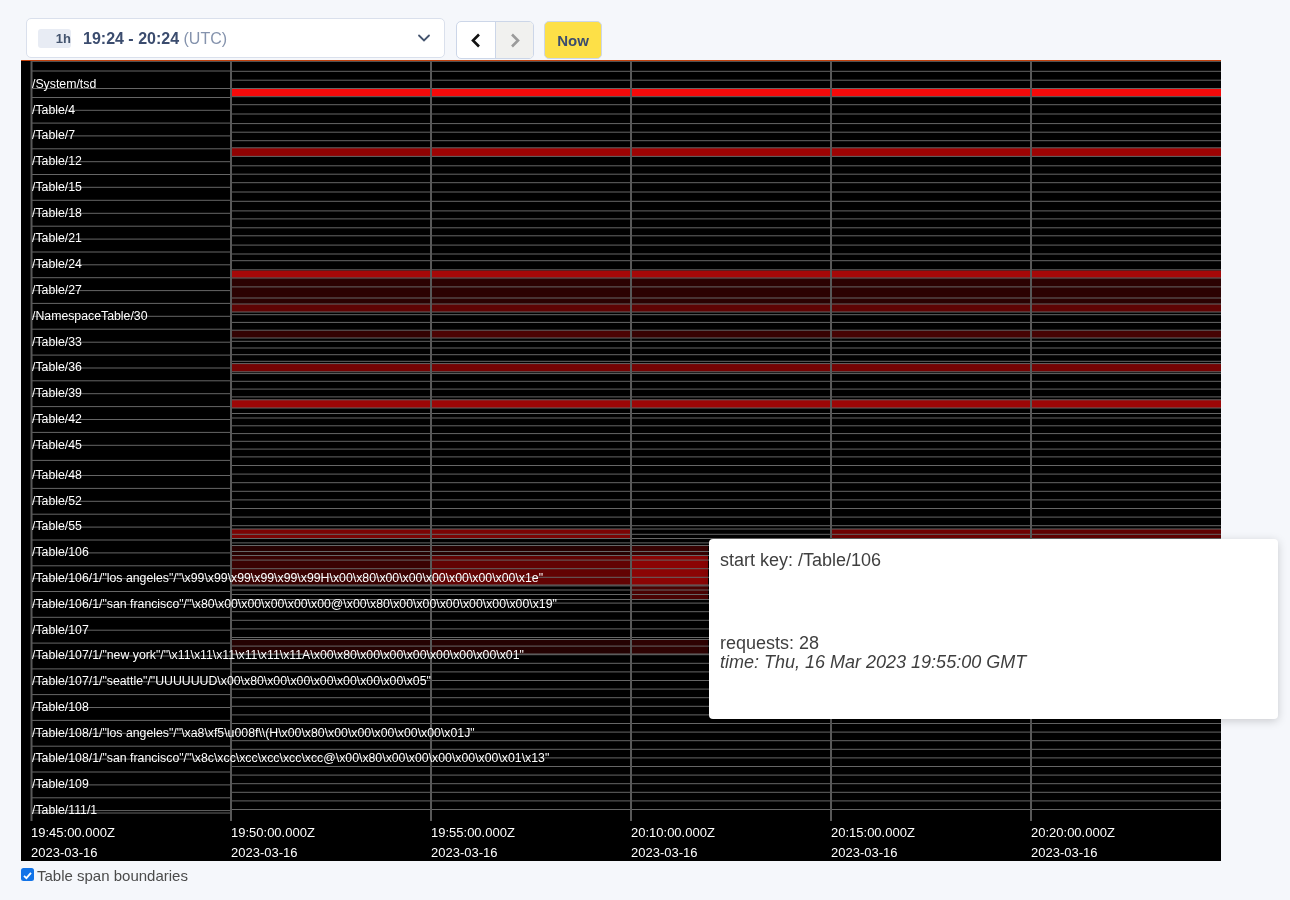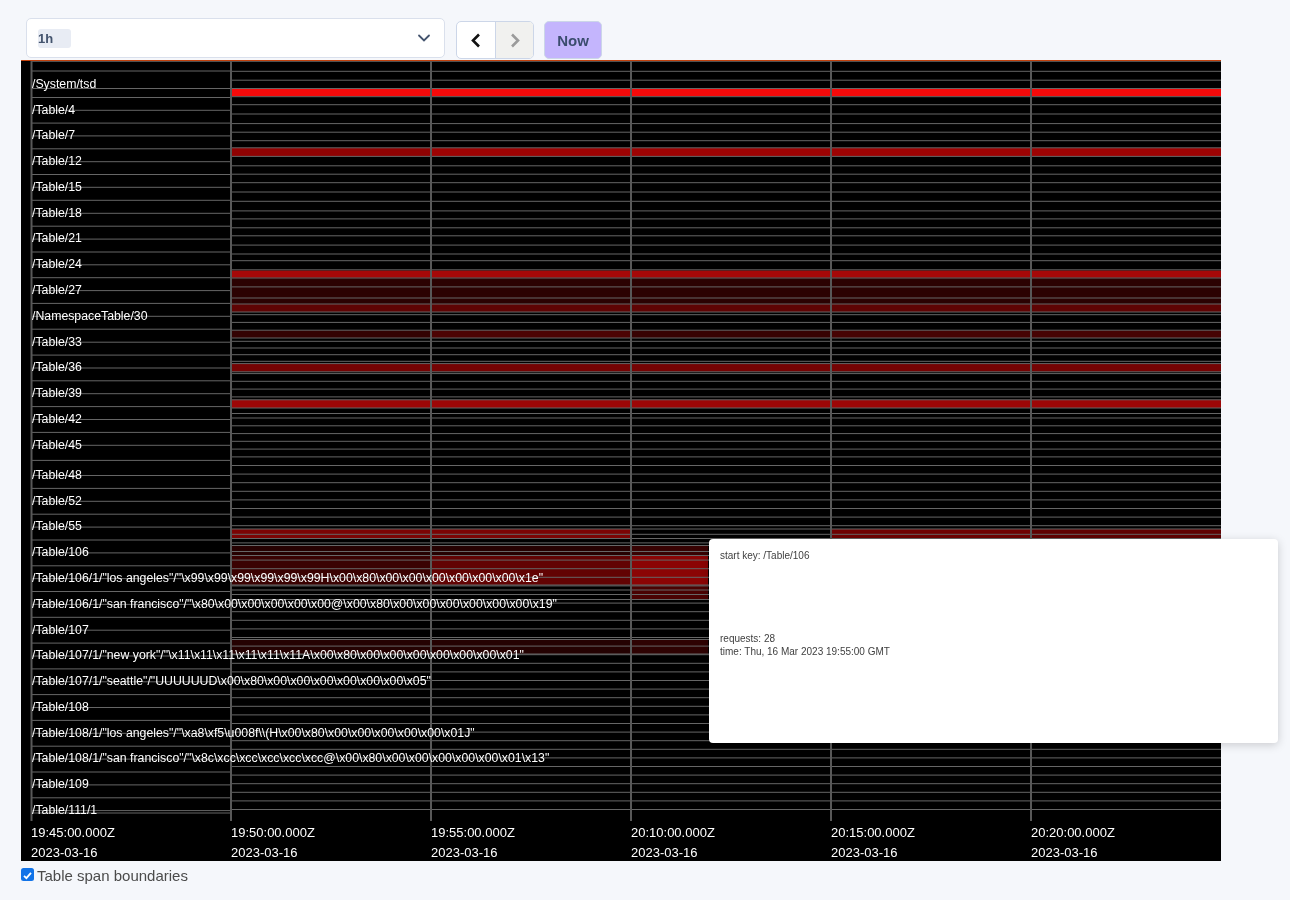--- a/index.html
+++ b/index.html
@@ -3,36 +3,37 @@
 <meta charset="utf-8">
 <style>
   * { margin:0; padding:0; box-sizing:border-box; }
   html,body { width:1290px; height:900px; background:#f5f7fb; font-family:"Liberation Sans", sans-serif; overflow:hidden; }
   .abs { position:absolute; }
 </style>
 </head>
 <body>
 
 <div class="abs" style="left:26px;top:18px;width:419px;height:40px;background:#fff;border:1px solid #dae0ec;border-radius:5px;">
-  <div class="abs" style="left:11px;top:10px;width:33px;height:19px;background:#e8ecf4;border-radius:3px;text-align:left;font-size:13px;font-weight:bold;color:#44546e;line-height:19px;">1h</div>
+  <div class="abs" style="left:11px;top:10px;width:33px;height:19px;background:#e8ecf4;border-radius:3px;text-align:right;font-size:13px;font-weight:bold;color:#44546e;line-height:19px;">1h</div>
+  <div class="abs" style="left:56px;top:0;height:38px;line-height:39px;font-size:16px;color:#3b4c6e;"><b>19:24 - 20:24</b> <span style="color:#8593ad">(UTC)</span></div>
   <svg class="abs" style="left:390px;top:14px" width="14" height="10" viewBox="0 0 14 10">
       <path d="M2 2.5 L7 7.5 L12 2.5" stroke="#44546e" stroke-width="1.8" fill="none" stroke-linecap="round"></path>
     </svg>
 </div>
 <div class="abs" style="left:456px;top:21px;width:78px;height:38px;border:1px solid #ccd6e8;border-radius:5px;background:#fff;overflow:hidden;">
   <div class="abs" style="left:38px;top:0;width:1px;height:38px;background:#ccd6e8;"></div>
   <div class="abs" style="left:39px;top:0;width:39px;height:38px;background:#f1f1ef;"></div>
   <svg class="abs" style="left:13px;top:11px" width="12" height="15" viewBox="0 0 12 15">
       <path d="M9 1.5 L3 7.5 L9 13.5" stroke="#111" stroke-width="2.6" fill="none"></path>
     </svg>
   <svg class="abs" style="left:52px;top:11px" width="12" height="15" viewBox="0 0 12 15">
       <path d="M3 1.5 L9 7.5 L3 13.5" stroke="#9b9b9b" stroke-width="2.6" fill="none"></path>
     </svg>
 </div>
-<div class="abs" style="left:544px;top:21px;width:58px;height:38px;border:1px solid #ccd6e8;border-radius:5px;background:#c4b5fd;text-align:center;line-height:37px;font-size:15px;font-weight:bold;color:#3b4c6e;">Now</div>
+<div class="abs" style="left:544px;top:21px;width:58px;height:38px;border:1px solid #ccd6e8;border-radius:5px;background:#fde047;text-align:center;line-height:37px;font-size:15px;font-weight:bold;color:#3b4c6e;">Now</div>
 
 <div class="abs" style="left:21px;top:60px;width:1200px;height:801px;background:#c2410c;">
 <svg width="1200" height="800" viewBox="0 0 1200 800" style="position:absolute;left:0;top:1px">
 <rect x="0" y="0" width="1200" height="800" fill="#000"></rect>
 <rect x="210.0" y="27.5" width="990.0" height="8.0" fill="#f50a0a"></rect>
 <rect x="210.0" y="86.8" width="200.0" height="8.6" fill="#8f0202"></rect>
 <rect x="410.0" y="86.8" width="790.0" height="8.6" fill="#9d0303"></rect>
 <rect x="210.0" y="209.5" width="990.0" height="7.3" fill="#a50808"></rect>
 <rect x="210.0" y="217.0" width="990.0" height="26.0" fill="#2b0202"></rect>
 <rect x="210.0" y="243.0" width="990.0" height="8.0" fill="#5f0404"></rect>
@@ -93,24 +94,24 @@
 <text x="410" y="796" font-family="Liberation Sans, sans-serif" font-size="13" fill="#fff">2023-03-16</text>
 <text x="610" y="775.5" font-family="Liberation Sans, sans-serif" font-size="13" fill="#fff">20:10:00.000Z</text>
 <text x="610" y="796" font-family="Liberation Sans, sans-serif" font-size="13" fill="#fff">2023-03-16</text>
 <text x="810" y="775.5" font-family="Liberation Sans, sans-serif" font-size="13" fill="#fff">20:15:00.000Z</text>
 <text x="810" y="796" font-family="Liberation Sans, sans-serif" font-size="13" fill="#fff">2023-03-16</text>
 <text x="1010" y="775.5" font-family="Liberation Sans, sans-serif" font-size="13" fill="#fff">20:20:00.000Z</text>
 <text x="1010" y="796" font-family="Liberation Sans, sans-serif" font-size="13" fill="#fff">2023-03-16</text>
 </svg>
 </div>
 
-<div class="abs" style="left:709px;top:539px;width:569px;height:204px;background:#fff;border-radius:4px;box-shadow:0 2px 10px rgba(0,0,0,0.18);font-size:10px;color:#3f3f3f;white-space:nowrap;">
+<div class="abs" style="left:709px;top:539px;width:569px;height:180px;background:#fff;border-radius:4px;box-shadow:0 2px 10px rgba(0,0,0,0.18);font-size:18px;color:#3f3f3f;white-space:nowrap;">
   <div class="abs" style="left:11px;top:11px;">start key: /Table/106</div>
   <div class="abs" style="left:11px;top:79px;margin-top:15px;">requests: 28</div>
-  <div class="abs" style="left:11px;top:107px;">time: Thu, 16 Mar 2023 19:55:00 GMT</div>
+  <div class="abs" style="left:11px;top:113px;font-style:italic;">time: Thu, 16 Mar 2023 19:55:00 GMT</div>
 </div>
 
 <div class="abs" style="left:21px;top:868px;width:13px;height:13px;background:#1173e8;border-radius:2.5px;">
   <svg width="13" height="13" viewBox="0 0 13 13">
       <path d="M3 6.8 L5.4 9.2 L10 3.8" stroke="#fff" stroke-width="1.8" fill="none"></path>
     </svg>
 </div>
 <div class="abs" style="left:37px;top:867px;font-size:15px;color:#4b4b4b;">Table span boundaries</div>
 
 </body></html>

